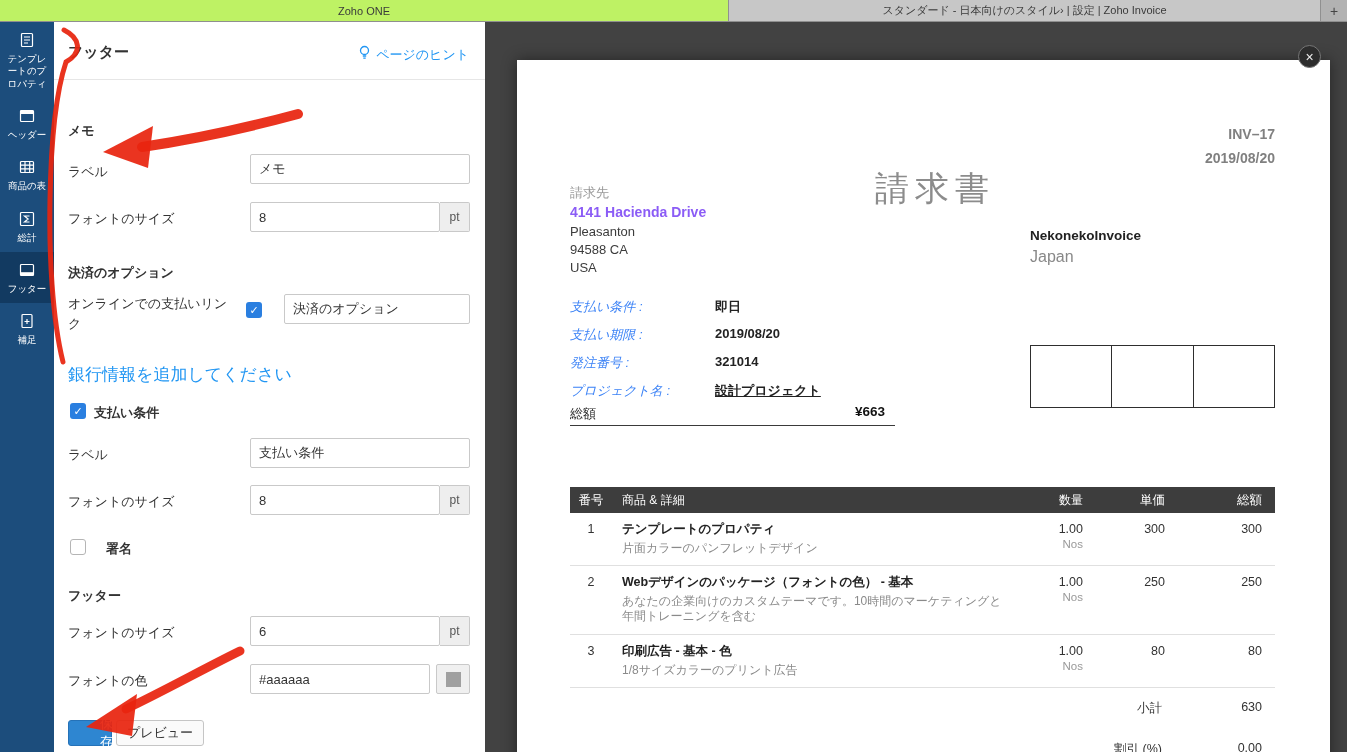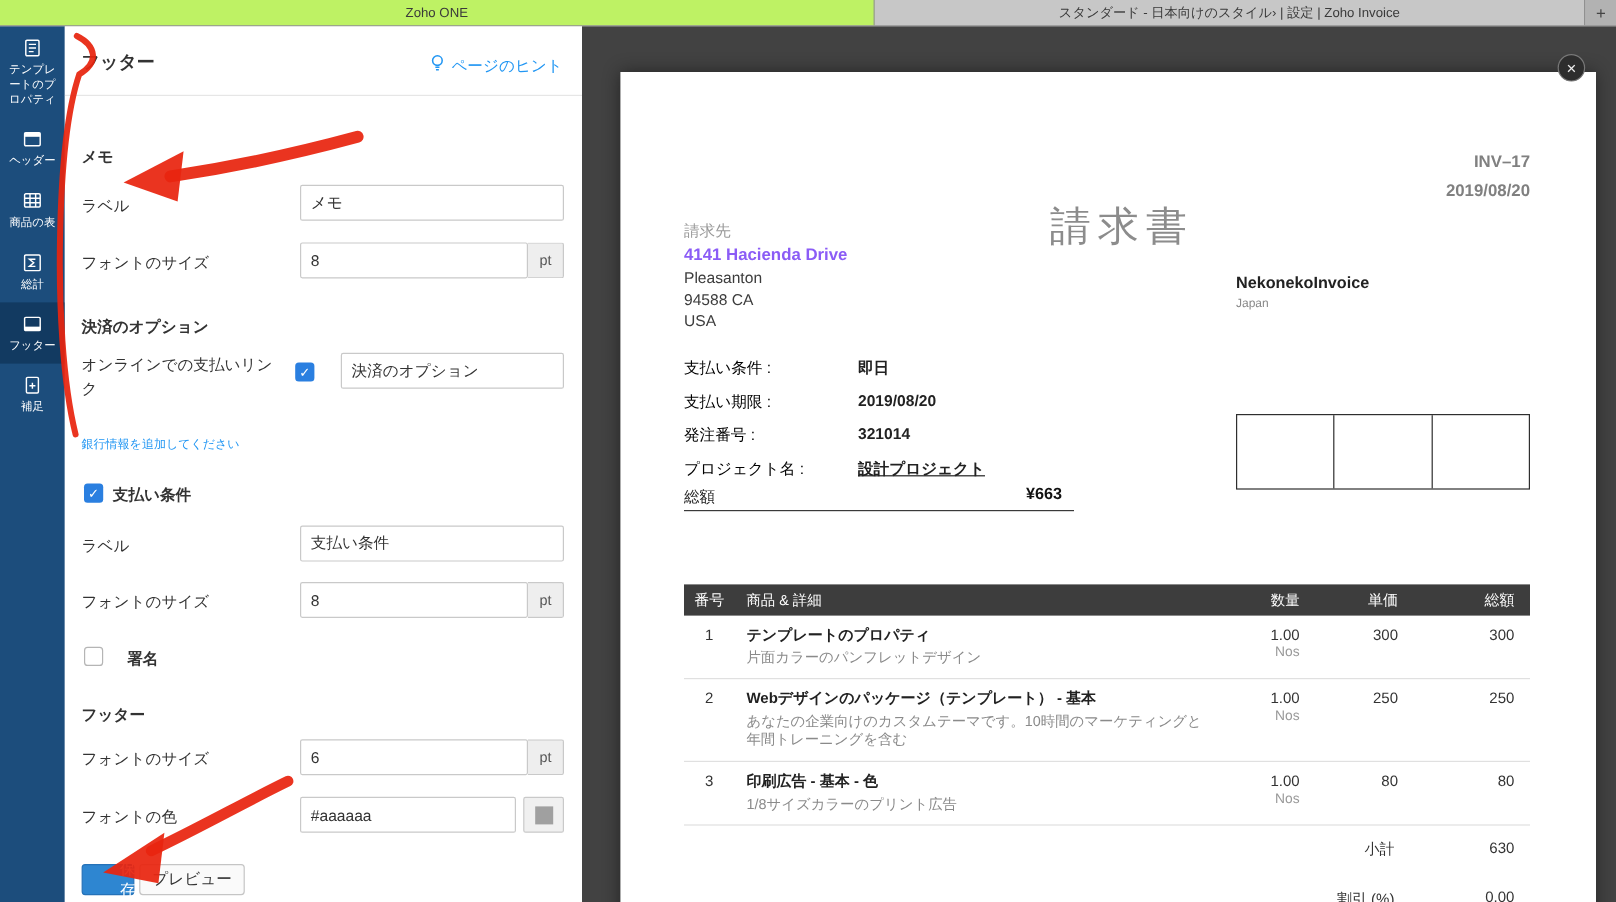--- a/index.html
+++ b/index.html
@@ -28,21 +28,21 @@
 
   
   .panel{position:absolute;left:54px;top:22px;width:431px;bottom:0;background:#fff;overflow:hidden;}
   .panel-header{position:absolute;left:0;top:0;right:0;height:58px;border-bottom:1px solid #e6e6e6;}
   .panel-title{position:absolute;left:14px;top:21px;font-size:15px;font-weight:bold;color:#333;}
   .hint-link{position:absolute;right:16px;top:23px;display:flex;align-items:center;gap:5px;color:var(--link-blue);font-size:13px;cursor:pointer;text-decoration:none;}
   .sec-head{position:absolute;left:14px;font-size:13px;font-weight:bold;color:#333;}
   .f-label{position:absolute;left:14px;font-size:13px;color:#333;}
   .f-input{position:absolute;height:30px;border:1px solid #c9c9c9;border-radius:2px;font-size:13px;color:#333;padding:0 8px;font-family:"Liberation Sans",sans-serif;background:#fff;}
   .suffix{position:absolute;width:30px;height:30px;background:#eee;border:1px solid #c9c9c9;border-left:none;border-radius:0 2px 2px 0;display:flex;align-items:center;justify-content:center;font-size:12px;color:#555;}
-  .blue-link{position:absolute;left:14px;font-size:10px;color:var(--link-blue);cursor:pointer;text-decoration:none;}
+  .blue-link{position:absolute;left:14px;font-size:17px;color:var(--link-blue);cursor:pointer;text-decoration:none;}
   .checkbox{position:absolute;width:16px;height:16px;border-radius:3px;cursor:pointer;}
   .checkbox.checked{background:var(--checkbox-blue);}
   .checkbox.checked::after{content:"✓";color:#fff;font-size:11px;display:flex;align-items:center;justify-content:center;height:100%;}
   .checkbox.unchecked{background:#fff;border:1px solid #b5b5b5;}
   .cb-label{position:absolute;font-size:13px;font-weight:bold;color:#333;}
   .swatch-box{position:absolute;width:34px;height:30px;background:#f0f0f0;border:1px solid #c9c9c9;border-radius:2px;display:flex;align-items:center;justify-content:center;cursor:pointer;}
   .swatch{width:15px;height:15px;background:var(--swatch-gray);}
   .btn{position:absolute;height:26px;border-radius:3px;font-size:13px;display:flex;align-items:center;justify-content:center;cursor:pointer;font-family:"Liberation Sans",sans-serif;}
   .btn-save{left:14px;top:698px;width:44px;background:var(--save-blue);color:#fff;border:1px solid #2572b8;padding-left:33px;}
   .btn-preview{left:62px;top:698px;width:88px;background:#fafafa;color:#333;border:1px solid #c5c5c5;}
@@ -52,22 +52,22 @@
   .close-btn{position:absolute;top:23px;right:26px;width:23px;height:23px;border-radius:50%;background:#2d2d2d;border:1px solid #777;color:#eee;font-size:14px;display:flex;align-items:center;justify-content:center;cursor:pointer;z-index:5;}
   .page{position:absolute;left:32px;top:38px;width:813px;height:900px;background:#fff;box-shadow:0 0 14px rgba(0,0,0,.45);}
   .abs{position:absolute;}
   .inv-num{right:55px;top:66px;font-size:14px;font-weight:bold;color:#808080;}
   .inv-date{right:55px;top:90px;font-size:14px;font-weight:bold;color:#808080;}
   .gray-cap{font-size:13px;color:#999;}
   .addr-bold{left:53px;top:144px;font-size:14px;font-weight:bold;color:#8b5cf6;}
   .addr{left:53px;font-size:13px;color:#3c3c3c;}
   .doc-title{left:358px;top:106px;font-size:34px;color:#8c8c8c;letter-spacing:6px;}
   .company{left:513px;top:168px;font-size:13.5px;font-weight:bold;color:#222;}
-  .country{left:513px;top:188px;font-size:10px;color:#888;}
-  .meta-label{left:53px;font-size:13px;color:#000000;}
+  .country{left:513px;top:188px;font-size:16px;color:#888;}
+  .meta-label{left:53px;font-size:13px;color:#3b82f6;font-style:italic;}
   .meta-value{left:198px;font-size:13px;color:#222;font-weight:600;}
   .total-line{left:53px;top:342px;width:325px;height:24px;border-bottom:1px solid #3a3a3a;}
   .total-cap{position:absolute;left:0;top:3px;font-size:13px;color:#222;}
   .total-val{position:absolute;right:10px;top:2px;font-size:13.5px;font-weight:bold;color:#111;}
   .stampbox{left:513px;top:285px;width:245px;height:63px;border:1px solid #2e2e2e;display:flex;}
   .stamp-cell{flex:1;border-right:1px solid #2e2e2e;}
   .stamp-cell:last-child{border-right:none;}
   .items-table{position:absolute;left:53px;top:427px;width:705px;}
   .it-head{display:flex;align-items:center;background:var(--table-header-bg);color:#fff;height:26px;font-size:12px;}
   .it-row{display:flex;border-bottom:1px solid #e0e0e0;padding:9px 0;}
@@ -266,21 +266,21 @@
             <div class="qty-v">1.00</div>
             <div class="qty-u">Nos</div>
           </div>
           <div class="c-rate">300</div>
           <div class="c-amt">300</div>
         </div>
 
         <div class="it-row">
           <div class="c-no">2</div>
           <div class="c-name">
-            <div class="item-name">Webデザインのパッケージ（テンプレート） - 基本</div>
+            <div class="item-name">Webデザインのパッケージ（フォントの色） - 基本</div>
             <div class="item-desc">あなたの企業向けのカスタムテーマです。10時間のマーケティングと年間トレーニングを含む</div>
           </div>
           <div class="c-qty">
             <div class="qty-v">1.00</div>
             <div class="qty-u">Nos</div>
           </div>
           <div class="c-rate">250</div>
           <div class="c-amt">250</div>
         </div>
 

